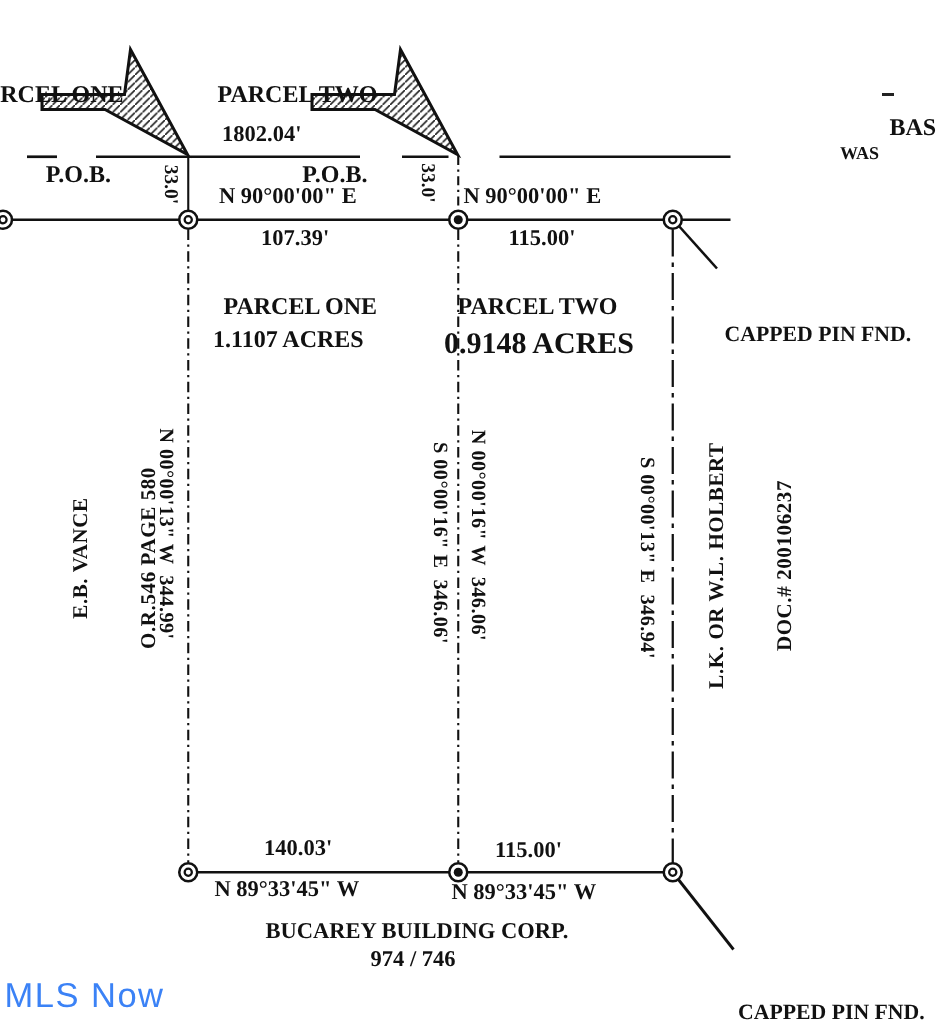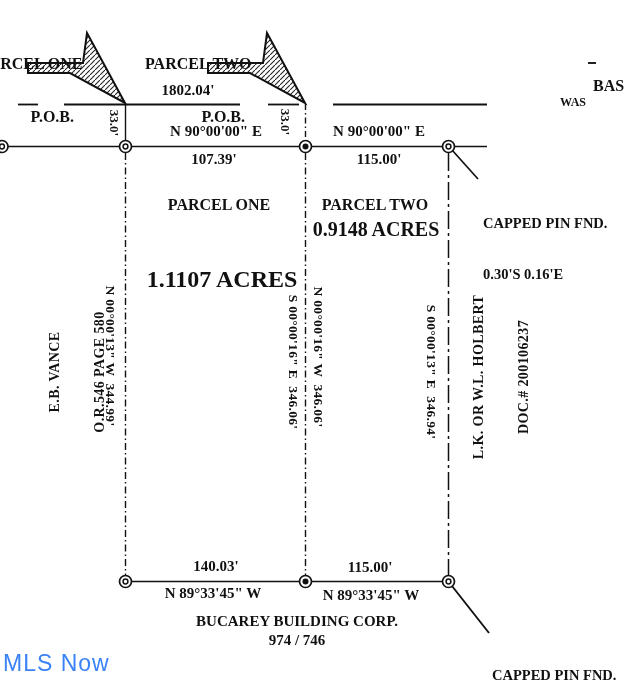--- a/index.html
+++ b/index.html
@@ -1,21 +1,21 @@
 <!DOCTYPE html>
 <html><head>
 <meta charset="utf-8">
 <style>
   html,body{margin:0;padding:0;background:#ffffff;}
   .canvas{
     position:relative;width:630px;height:687px;background:#ffffff;
     font-family:"Liberation Serif",serif;color:#111;overflow:hidden;
   }
   .t{position:absolute;font-weight:bold;white-space:pre;line-height:1.1;}
-  .ctr{text-align:center;}
+  .ctr{text-align:left;}
   .rt{text-align:right;}
   .rot90{transform:translate(-50%,-50%) rotate(90deg);}
   .rotm90{transform:translate(-50%,-50%) rotate(-90deg);}
   .vblock{line-height:15px;text-align:center;letter-spacing:.4px;}
   .svglayer{position:absolute;left:0;top:0;}
   .watermark{
     position:absolute;left:3px;top:650px;font-family:"Liberation Sans",sans-serif;
     font-weight:400;font-size:23px;color:#3b82f6;letter-spacing:1px;
   }
   .tinydash{position:absolute;left:588px;top:62px;width:8px;height:2px;background:#222;}
@@ -110,25 +110,24 @@
   <div class="t rot90" style="left:114px;top:123px;font-size:13px;">33.0'</div>
   <div class="t rot90" style="left:285px;top:122px;font-size:13px;">33.0'</div>
 
   <div class="t ctr" style="left:146px;top:123px;width:140px;font-size:15px;">N 90°00'00" E</div>
   <div class="t ctr" style="left:174px;top:151px;width:80px;font-size:15px;">107.39'</div>
   <div class="t ctr" style="left:309px;top:123px;width:140px;font-size:15px;">N 90°00'00" E</div>
   <div class="t ctr" style="left:339px;top:151px;width:80px;font-size:15px;">115.00'</div>
 
   <div class="t" style="left:483px;top:181px;font-size:14.5px;line-height:17px;">
     <div>CAPPED PIN FND.</div>
-    <div>0.30'S 0.16'E</div>
   </div>
 
   <div class="t ctr" style="left:149px;top:196px;width:140px;font-size:16px;">PARCEL ONE</div>
-  <div class="t ctr" style="left:142px;top:218px;width:160px;font-size:24px;margin-top:48px;">1.1107 ACRES</div>
+  <div class="t ctr" style="left:142px;top:218px;width:160px;font-size:16px;">1.1107 ACRES</div>
   <div class="t ctr" style="left:305px;top:196px;width:140px;font-size:16px;">PARCEL TWO</div>
   <div class="t ctr" style="left:296px;top:218px;width:160px;font-size:20px;">0.9148 ACRES</div>
 
   <div class="t rotm90 vblock" style="left:77px;top:372px;font-size:14px;">
     <div>E.B. VANCE</div>
     <div>O.R.546 PAGE 580</div>
   </div>
   <div class="t rot90" style="left:110px;top:356px;font-size:13.5px;letter-spacing:.3px;">N 00°00'13" W  344.99'</div>
 
   <div class="t rot90" style="left:293px;top:362px;font-size:13.5px;letter-spacing:.3px;">S 00°00'16" E  346.06'</div>

